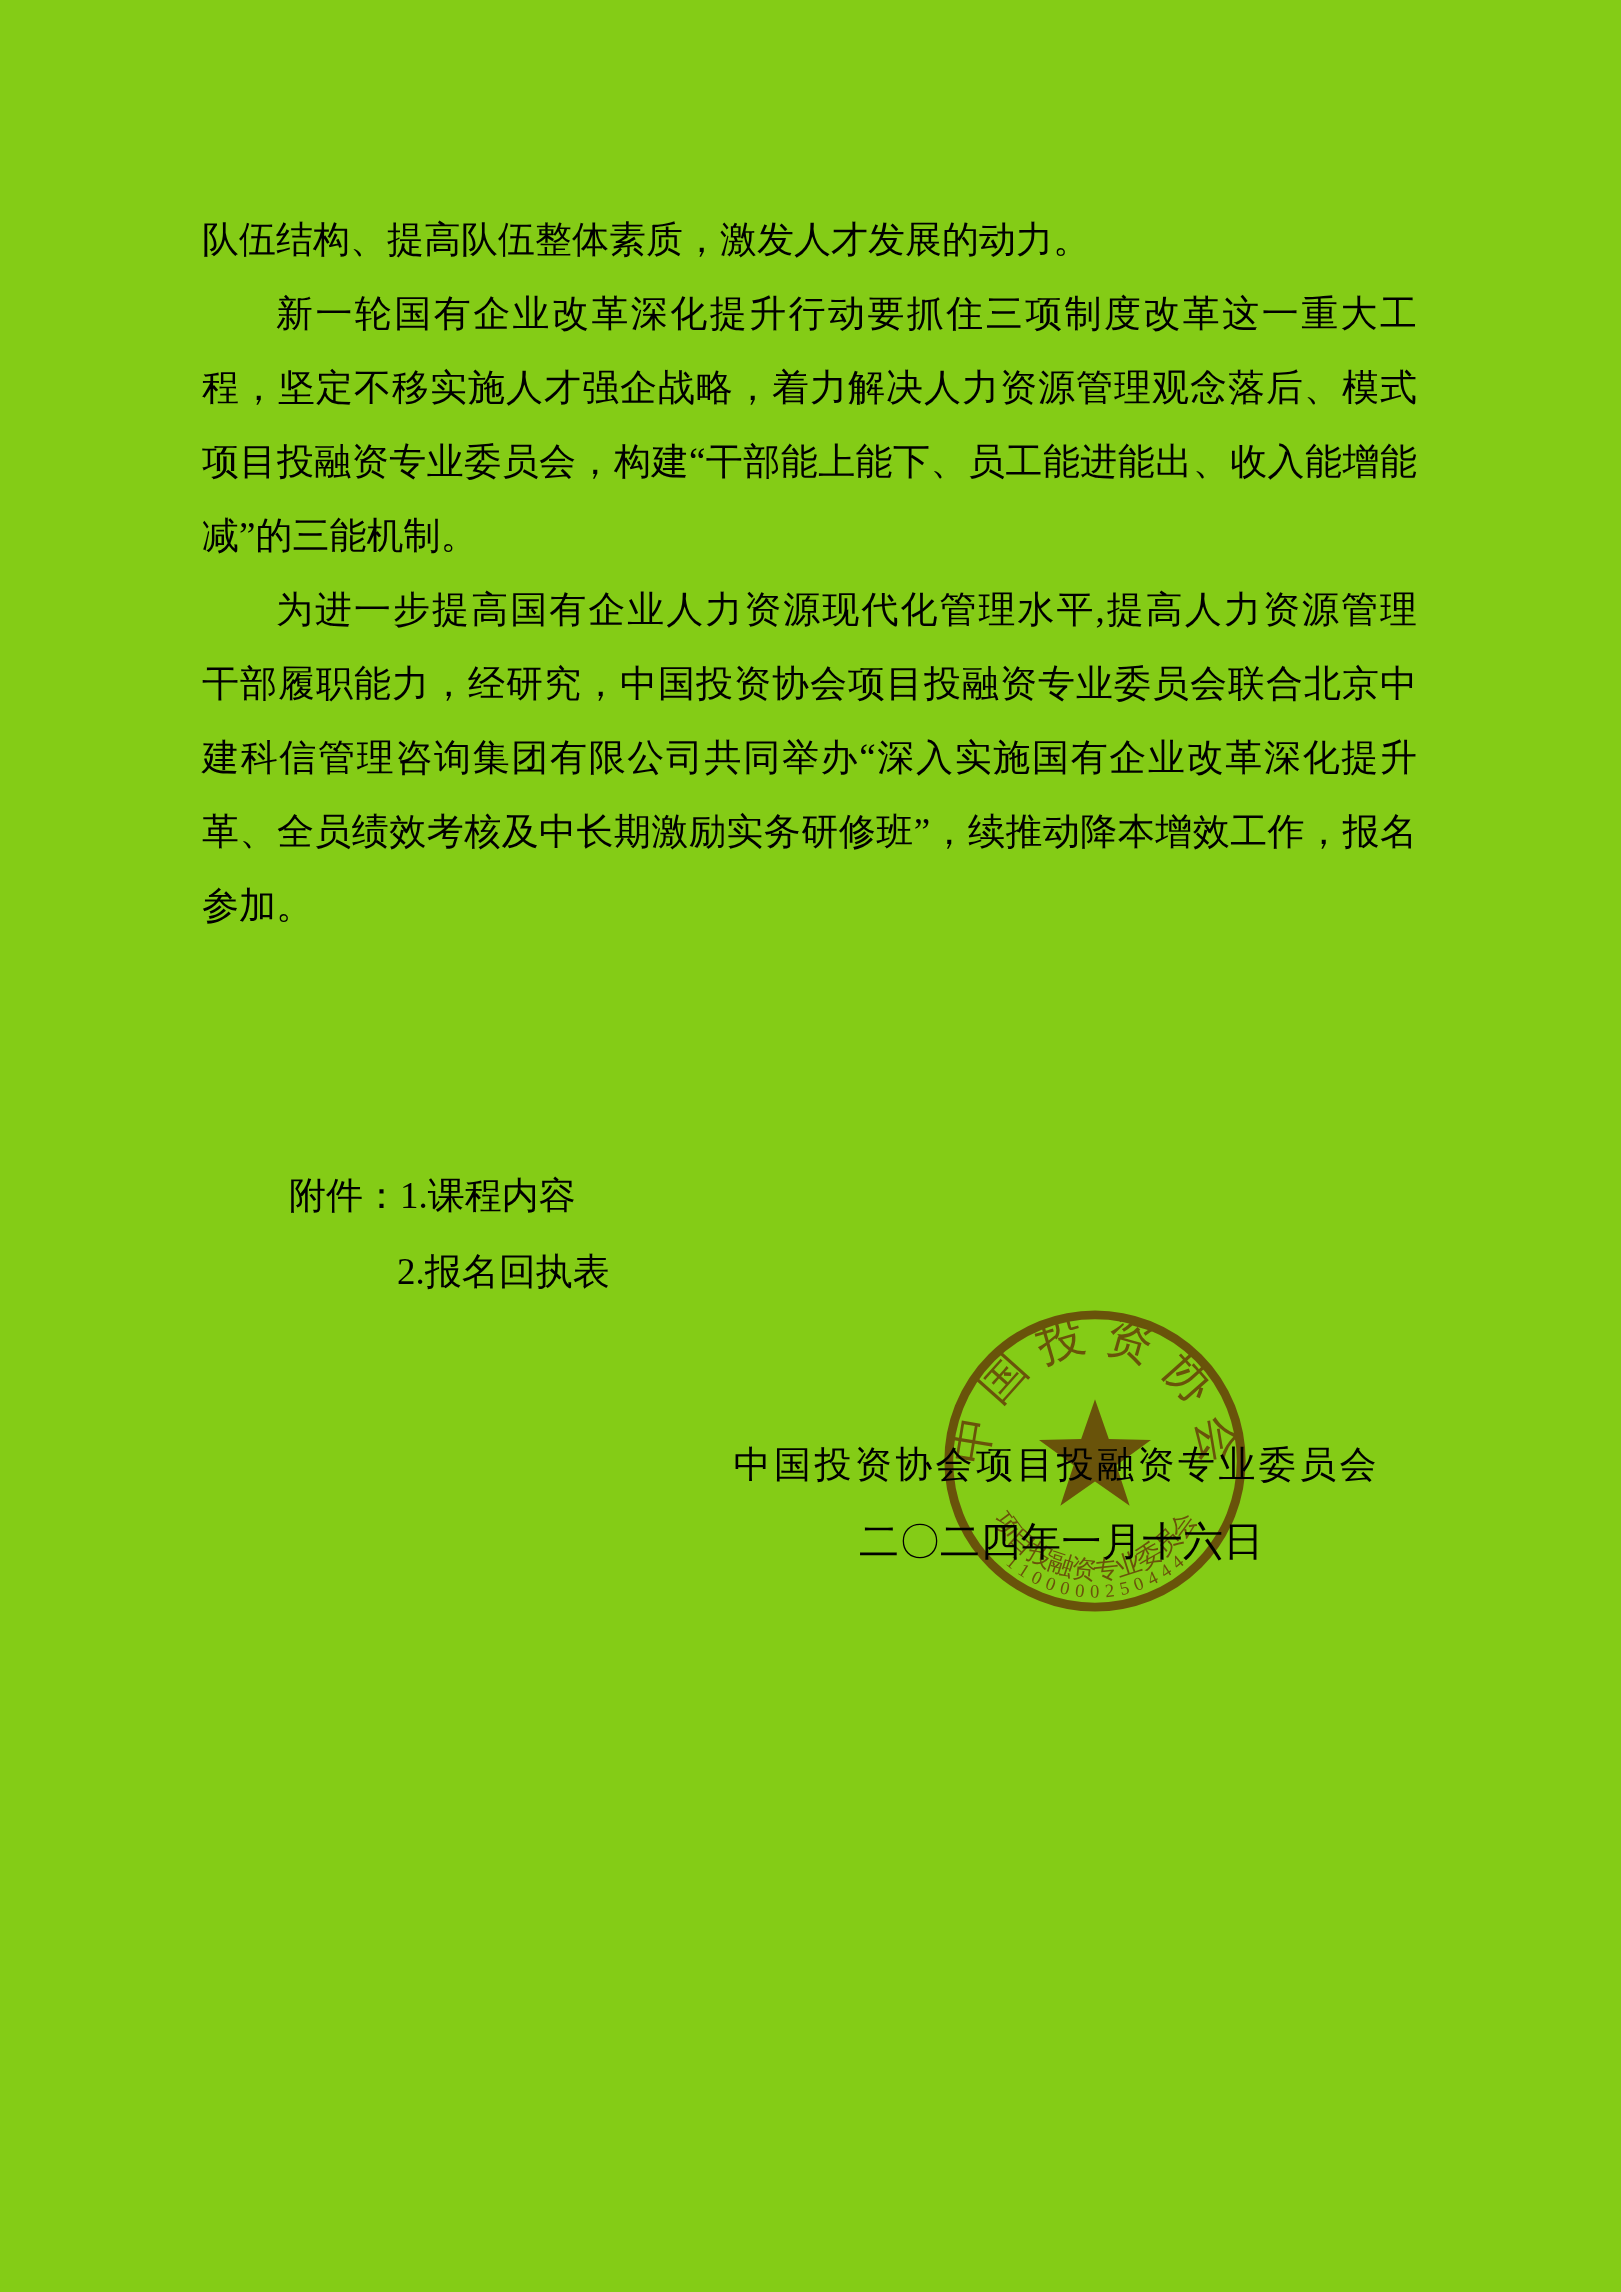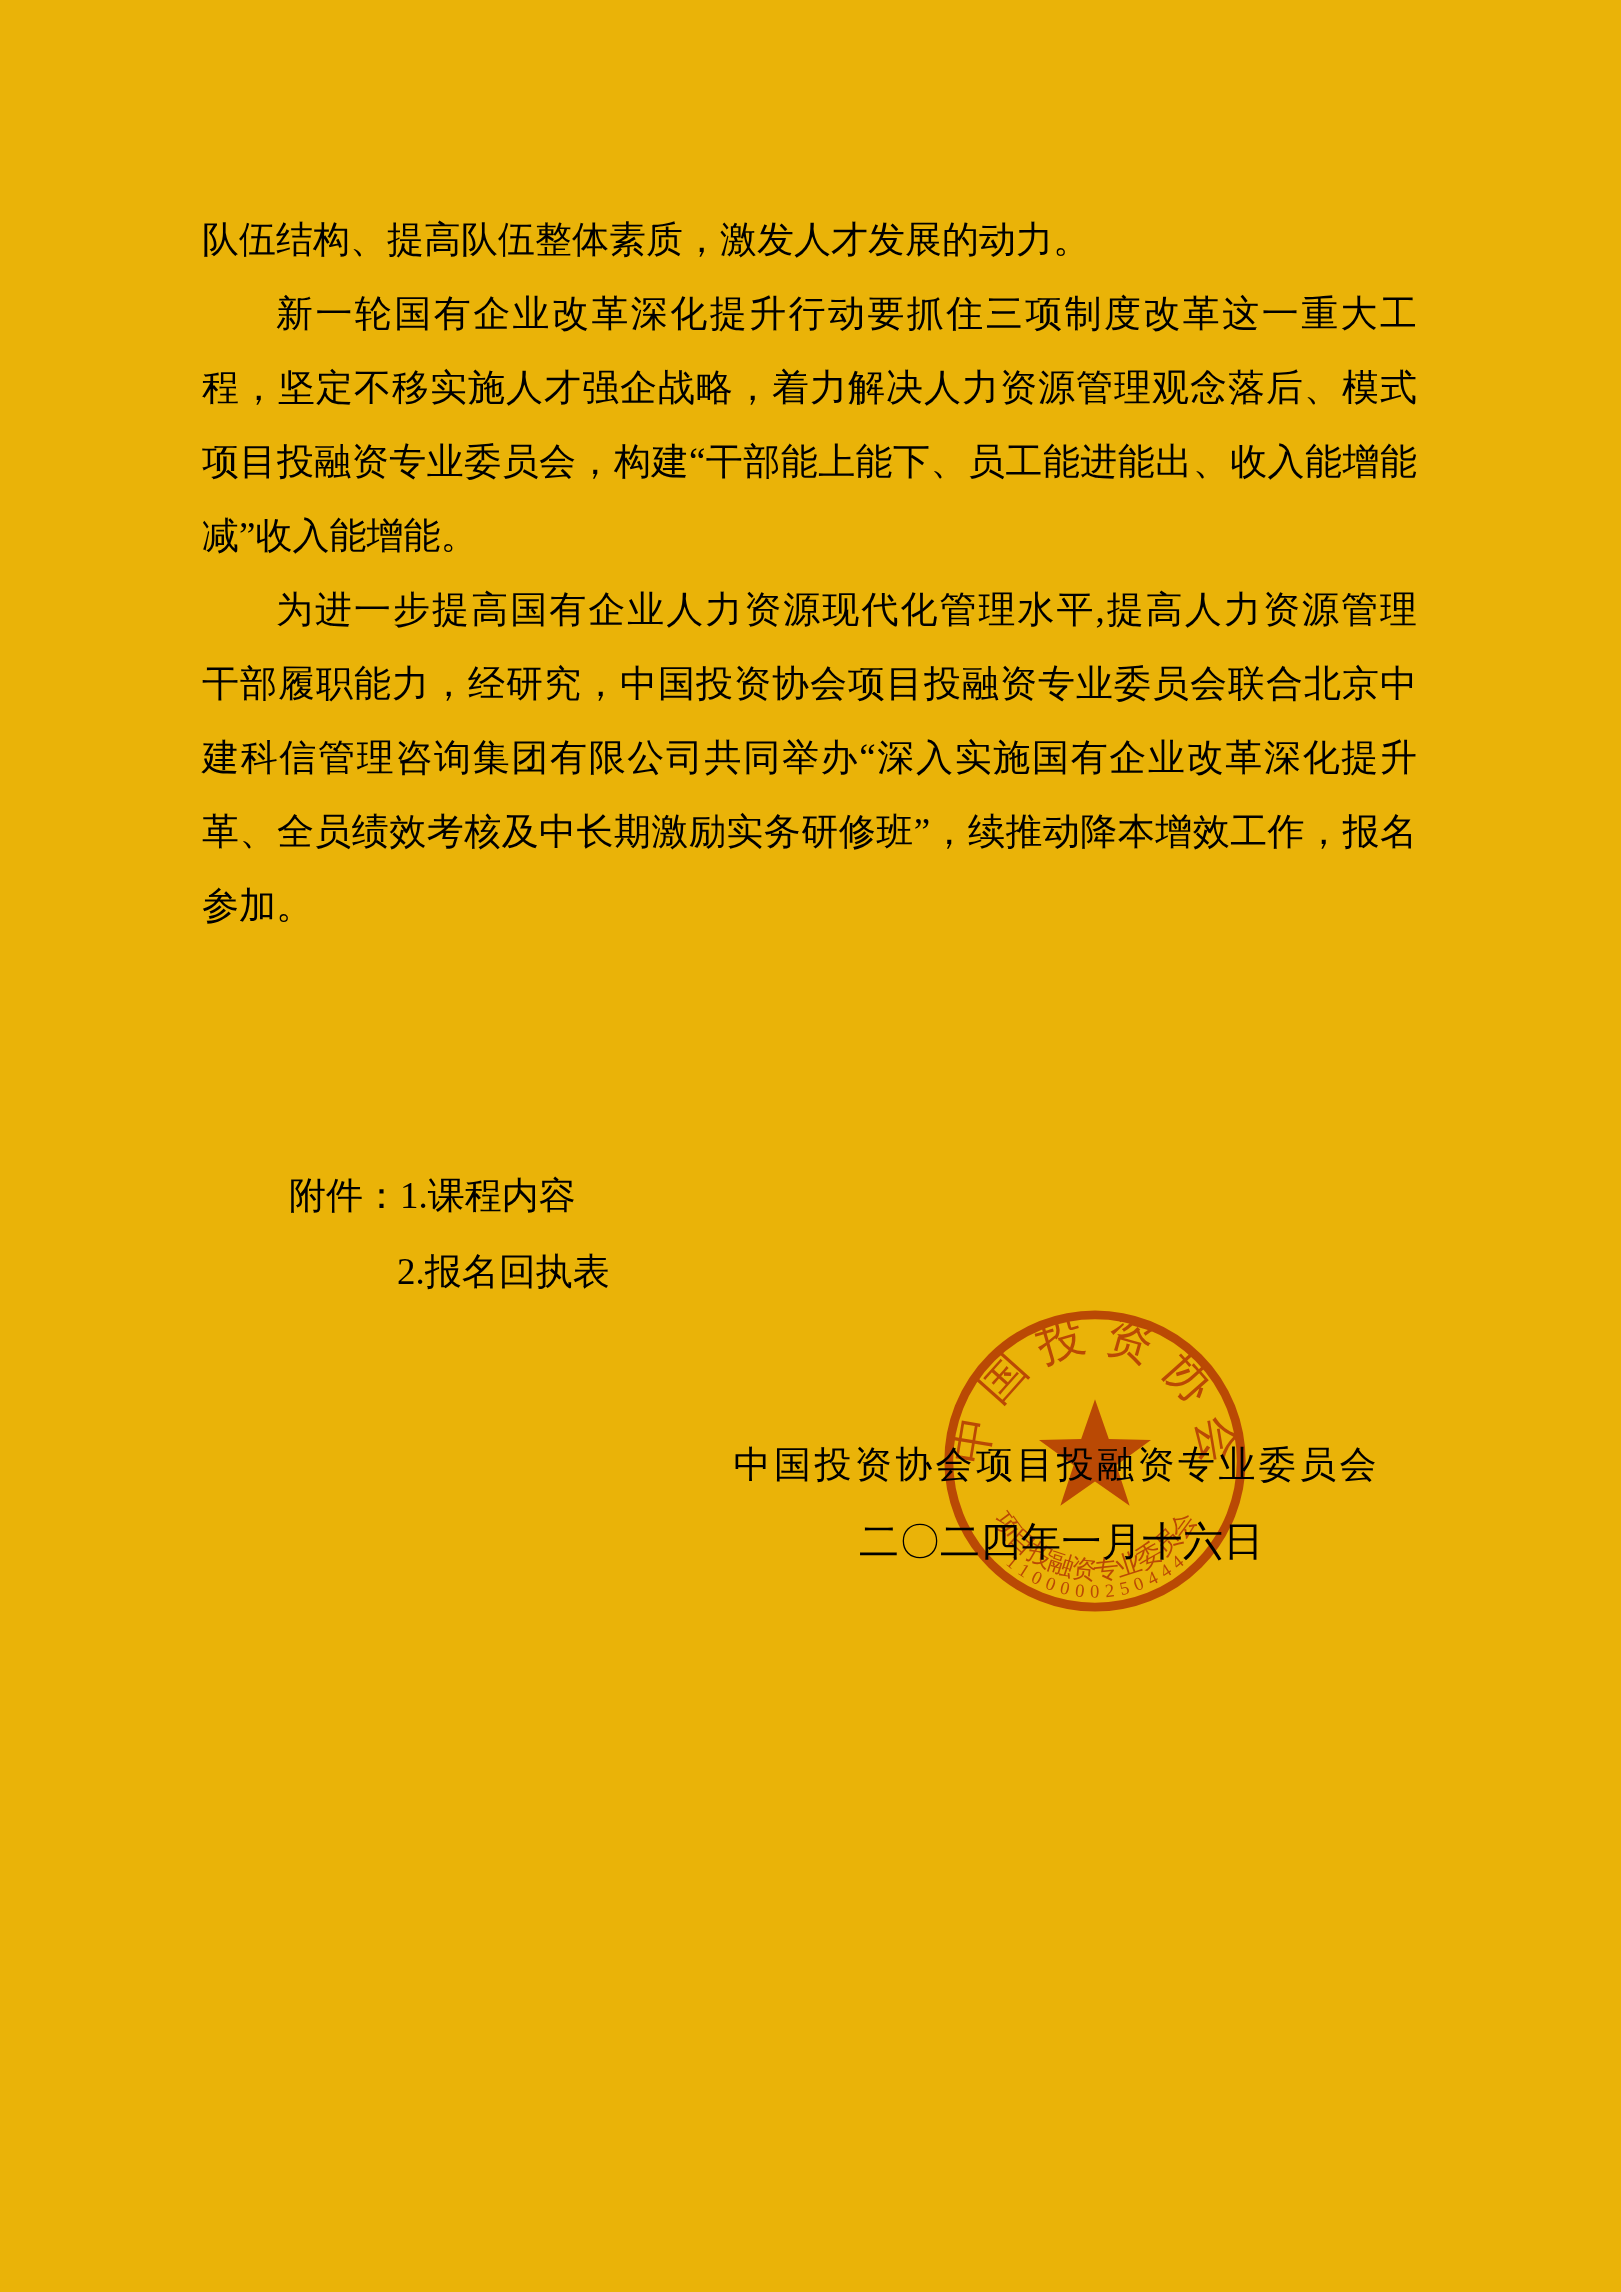--- a/index.html
+++ b/index.html
@@ -1,20 +1,20 @@
 <!DOCTYPE html>
 <html><head>
 <meta charset="utf-8">
 <style>
   html,body{margin:0;padding:0;background:#888;}
   .page{
     position:relative;
     width:1621px;height:2293px;
     margin:0 auto;
-    background:#eab308;
+    background:#84cc16;
     font-family:"Liberation Serif","DejaVu Serif",serif;
     color:#000;
     overflow:hidden;
   }
   
   .bodytext{
     position:absolute;left:202px;top:203px;width:1215px;
   }
   .bline{
     height:74px;line-height:74px;
@@ -62,21 +62,21 @@
 </head>
 <body>
 
 <div class="page">
 
   <div class="bodytext">
     <div class="bline">队伍结构、提高队伍整体素质，激发人才发展的动力。</div>
     <div class="bline just ind">新一轮国有企业改革深化提升行动要抓住三项制度改革这一重大工</div>
     <div class="bline just">程，坚定不移实施人才强企战略，着力解决人力资源管理观念落后、模式</div>
     <div class="bline just">项目投融资专业委员会，构建“干部能上能下、员工能进能出、收入能增能</div>
-    <div class="bline">减”收入能增能。</div>
+    <div class="bline">减”的三能机制。</div>
     <div class="bline just ind">为进一步提高国有企业人力资源现代化管理水平,提高人力资源管理</div>
     <div class="bline just">干部履职能力，经研究，中国投资协会项目投融资专业委员会联合北京中</div>
     <div class="bline just">建科信管理咨询集团有限公司共同举办“深入实施国有企业改革深化提升</div>
     <div class="bline just">革、全员绩效考核及中长期激励实务研修班”，续推动降本增效工作，报名</div>
     <div class="bline">参加。</div>
   </div>
 
   <div class="att-line att-1">
     <span>附件：</span><span>1.课程内容</span>
   </div>

